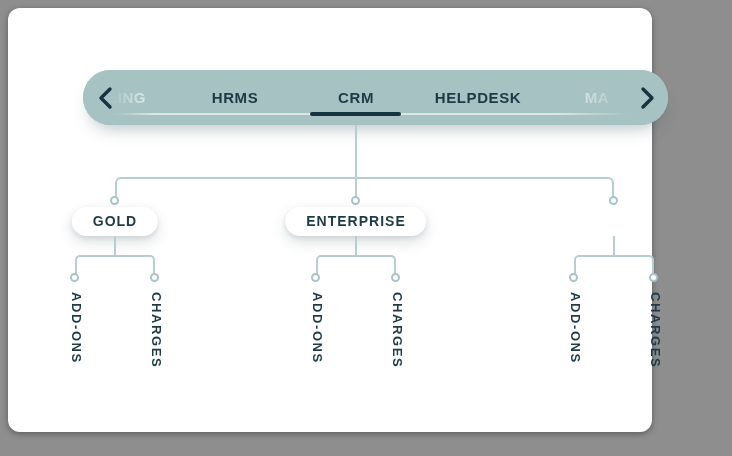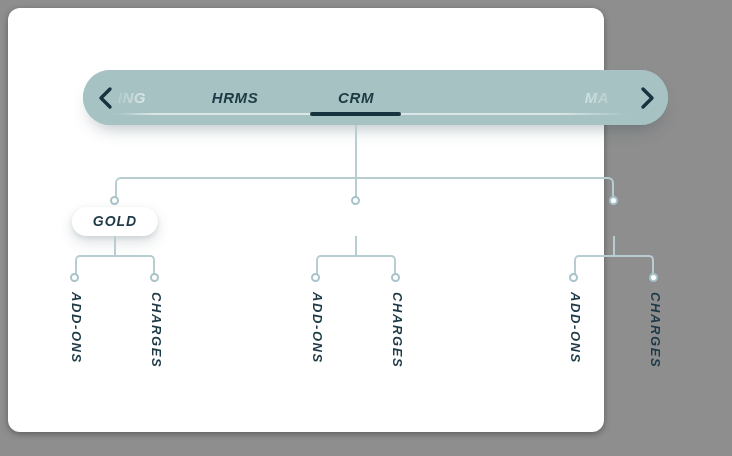--- a/index.html
+++ b/index.html
@@ -3,24 +3,23 @@
 <meta charset="utf-8">
 <style>
   html,body{margin:0;padding:0;}
   body{
     width:732px;height:456px;
     background:#8e8e8e;
     font-family:"Liberation Sans", sans-serif;
     position:relative;overflow:hidden;
   }
   .card{
-    position:absolute;left:8px;top:8px;width:596px;height:424px;
+    position:absolute;left:8px;top:8px;width:644px;height:424px;
     background:#ffffff;border-radius:12px;
     box-shadow:0 2px 6px rgba(0,0,0,0.35);
-    font-style:italic;
   }
   
   .nav{
     position:absolute;left:75px;top:62px;width:585px;height:55px;
     background:#a6c2c2;border-radius:28px;overflow:hidden;
     box-shadow:0 10px 18px -8px rgba(29,58,70,0.35);
   }
   .tab{
     position:absolute;top:0;height:55px;line-height:55px;
     transform:translateX(-50%);
@@ -88,20 +87,21 @@
 </style>
 </head>
 <body>
 
 <div class="card">
 
   <div class="nav">
     <div class="tab faded t0">LING</div>
     <div class="tab t1">HRMS</div>
     <div class="tab t2">CRM</div>
+    <div class="tab t3">HELPDESK</div>
     <div class="tab faded t4">MA</div>
 
     <div class="track"></div>
     <div class="fade fade-left"></div>
     <div class="fade fade-right"></div>
     <div class="underline"></div>
 
     <button class="chev chev-left">
       <svg width="16" height="24" viewBox="0 0 16 24">
         <polyline points="13,3 4,12 13,21" fill="none" stroke="#16333f" stroke-width="3.4" stroke-linecap="round" stroke-linejoin="round"></polyline>
@@ -124,20 +124,21 @@
     <div class="line stub"></div>
     <div class="fork"></div>
     <span class="dot dot-c0"></span>
     <span class="dot dot-c1"></span>
     <div class="vlabel v0">ADD-ONS</div>
     <div class="vlabel v1">CHARGES</div>
   </div>
 
   <div class="branch b1">
     <span class="dot dot-top"></span>
+    <div class="plan-pill">ENTERPRISE</div>
     <div class="line stub"></div>
     <div class="fork"></div>
     <span class="dot dot-c0"></span>
     <span class="dot dot-c1"></span>
     <div class="vlabel v0">ADD-ONS</div>
     <div class="vlabel v1">CHARGES</div>
   </div>
 
   <div class="branch b2">
     <span class="dot dot-top"></span>

